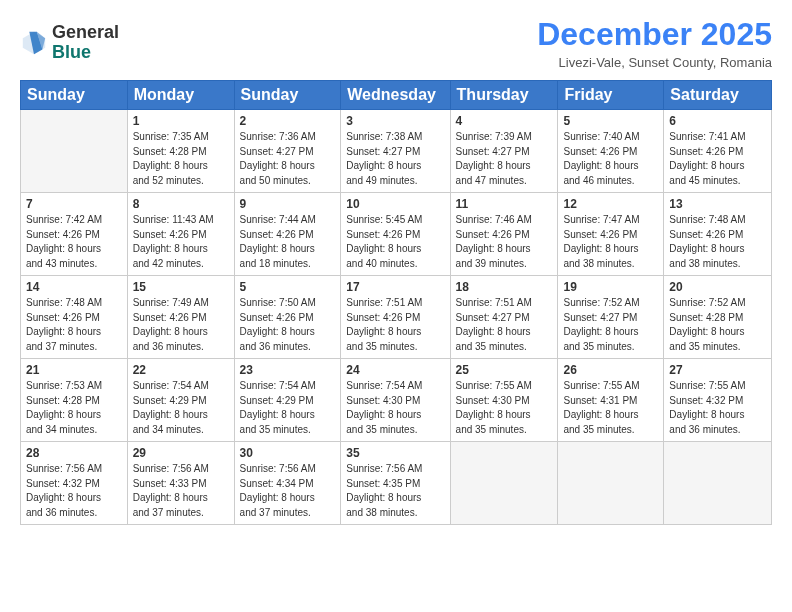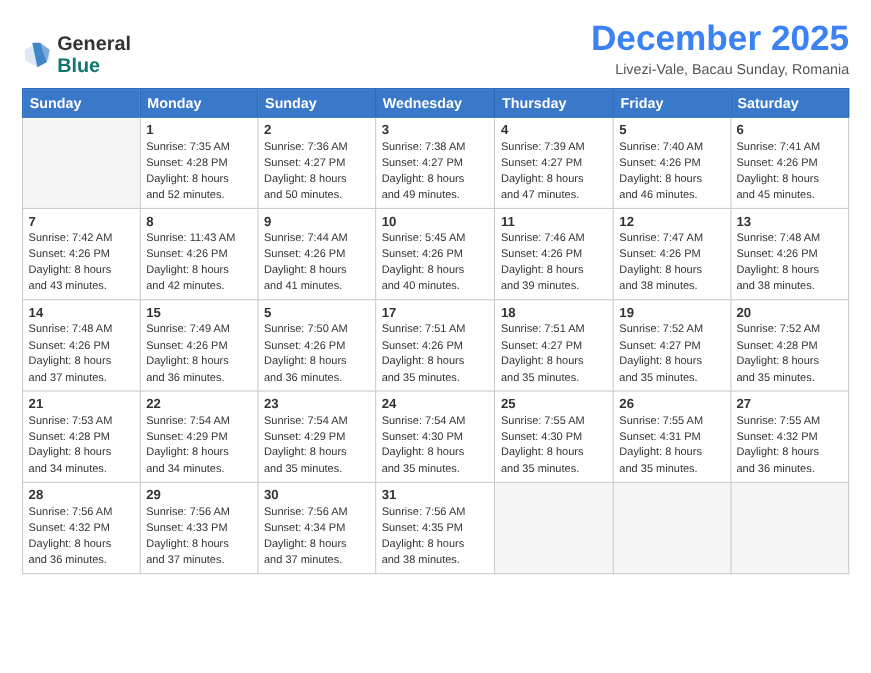--- a/index.html
+++ b/index.html
@@ -11,21 +11,21 @@
       overflow: hidden;
     }
     .page {
       width: 792px;
       height: 612px;
       background: #fff;
       padding: 16px 20px;
     }
     .header {
       display: flex;
-      align-items: flex-end;
+      align-items: center;
       justify-content: space-between;
       margin-bottom: 10px;
     }
     .logo {
       display: flex;
       align-items: center;
       gap: 4px;
     }
     .logo-text {
       font-size: 18px;
@@ -54,21 +54,21 @@
     .calendar {
       width: 100%;
       border-collapse: collapse;
       font-size: 11px;
     }
     .calendar th {
       background: #3a78c9;
       color: #fff;
       padding: 5px 6px;
       text-align: left;
-      font-size: 13px;
+      font-size: 16px;
       font-weight: bold;
       border: 1px solid #2a68b9;
     }
     .calendar td {
       border: 1px solid #ccc;
       vertical-align: top;
       padding: 4px 5px;
       width: 110px;
       height: 82px;
       background: #fff;
@@ -103,21 +103,21 @@
         <polygon points="18,3 27,10 24,22" fill="#1a6bbf" opacity="0.5"></polygon>
         <polygon points="18,3 24,22 15,27 10,3" fill="#1a6bbf" opacity="0.8"></polygon>
       </svg>
       <div class="logo-text">
         <div class="logo-general">General</div>
         <div class="logo-blue">Blue</div>
       </div>
     </div>
     <div class="title-block">
       <div class="month-title">December 2025</div>
-      <div class="location">Livezi-Vale, Bacau Sunday, Romania</div>
+      <div class="location">Livezi-Vale, Sunset County, Romania</div>
     </div>
   </div>
 
   <table class="calendar">
     <thead>
       <tr>
       <th>Sunday</th>
           <th>Monday</th>
           <th>Sunday</th>
           <th>Wednesday</th>
@@ -158,21 +158,21 @@
           <td>
             <span class="day-num">7</span>
             <div class="day-info"><span>Sunrise: 7:42 AM</span><br><span>Sunset: 4:26 PM</span><br><span>Daylight: 8 hours</span><br><span>and 43 minutes.</span></div>
           </td>
           <td>
             <span class="day-num">8</span>
             <div class="day-info"><span>Sunrise: 11:43 AM</span><br><span>Sunset: 4:26 PM</span><br><span>Daylight: 8 hours</span><br><span>and 42 minutes.</span></div>
           </td>
           <td>
             <span class="day-num">9</span>
-            <div class="day-info"><span>Sunrise: 7:44 AM</span><br><span>Sunset: 4:26 PM</span><br><span>Daylight: 8 hours</span><br><span>and 41 minutes.</span></div>
+            <div class="day-info"><span>Sunrise: 7:44 AM</span><br><span>Sunset: 4:26 PM</span><br><span>Daylight: 8 hours</span><br><span>and 18 minutes.</span></div>
           </td>
           <td>
             <span class="day-num">10</span>
             <div class="day-info"><span>Sunrise: 5:45 AM</span><br><span>Sunset: 4:26 PM</span><br><span>Daylight: 8 hours</span><br><span>and 40 minutes.</span></div>
           </td>
           <td>
             <span class="day-num">11</span>
             <div class="day-info"><span>Sunrise: 7:46 AM</span><br><span>Sunset: 4:26 PM</span><br><span>Daylight: 8 hours</span><br><span>and 39 minutes.</span></div>
           </td>
           <td>
@@ -251,21 +251,21 @@
           </td>
           <td>
             <span class="day-num">29</span>
             <div class="day-info"><span>Sunrise: 7:56 AM</span><br><span>Sunset: 4:33 PM</span><br><span>Daylight: 8 hours</span><br><span>and 37 minutes.</span></div>
           </td>
           <td>
             <span class="day-num">30</span>
             <div class="day-info"><span>Sunrise: 7:56 AM</span><br><span>Sunset: 4:34 PM</span><br><span>Daylight: 8 hours</span><br><span>and 37 minutes.</span></div>
           </td>
           <td>
-            <span class="day-num">31</span>
+            <span class="day-num">35</span>
             <div class="day-info"><span>Sunrise: 7:56 AM</span><br><span>Sunset: 4:35 PM</span><br><span>Daylight: 8 hours</span><br><span>and 38 minutes.</span></div>
           </td>
           <td class="empty"></td>
           <td class="empty"></td>
           <td class="empty"></td>
         </tr>
       </tbody>
   </table>
 </div>
 

